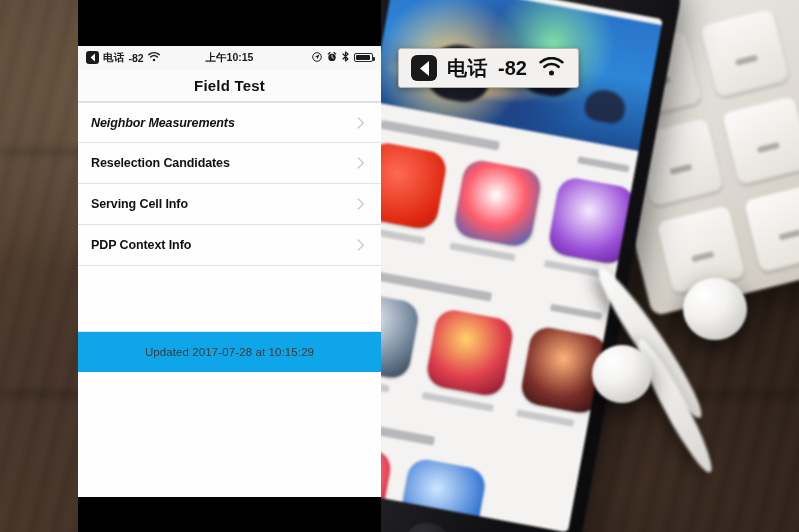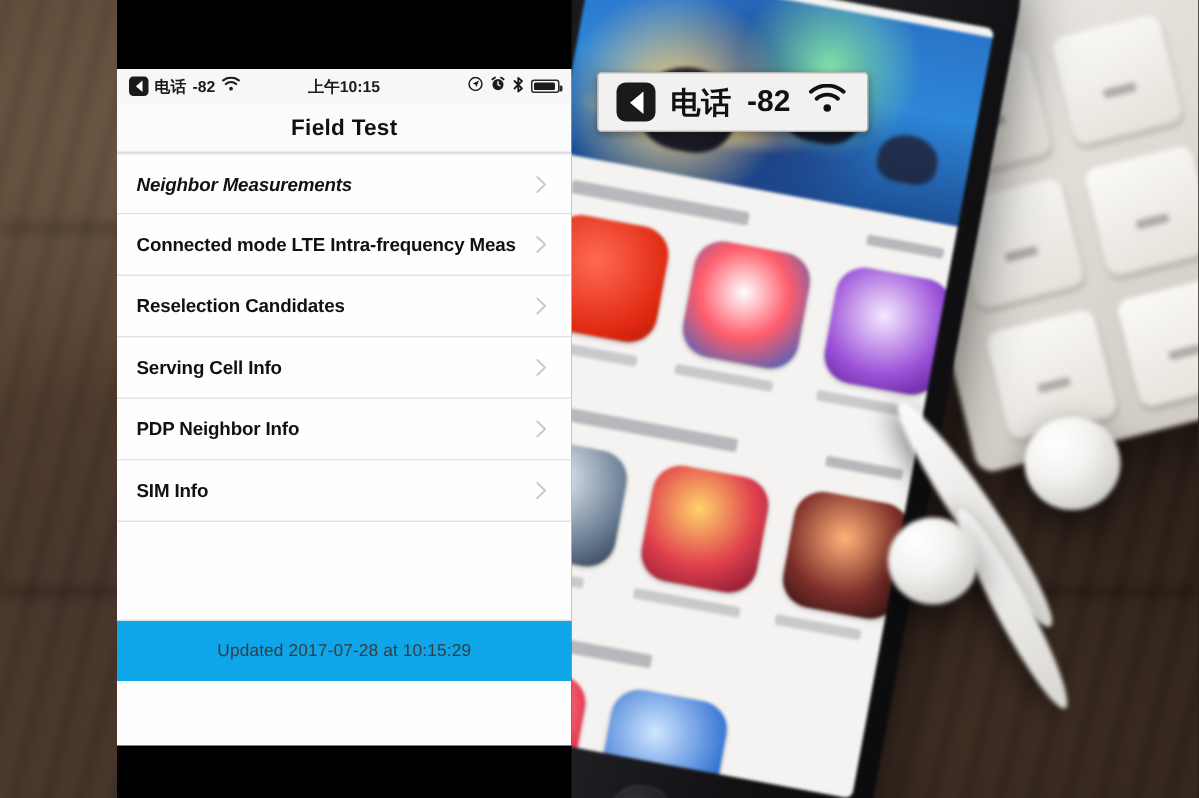--- a/index.html
+++ b/index.html
@@ -339,28 +339,20 @@
 
       <div class="row">
         <span class="label">Neighbor Measurements</span>
         <span class="chev">
           <svg width="8" height="12" viewBox="0 0 8 12">
               <path d="M1.2 1 L6.4 6 L1.2 11" stroke="#8a8a8a" stroke-width="1.3" fill="none" stroke-linecap="round" stroke-linejoin="round"></path>
             </svg>
         </span>
       </div>
 
-      <div class="row">
-        <span class="label">Connected mode LTE Intra-frequency Meas</span>
-        <span class="chev">
-          <svg width="8" height="12" viewBox="0 0 8 12">
-              <path d="M1.2 1 L6.4 6 L1.2 11" stroke="#8a8a8a" stroke-width="1.3" fill="none" stroke-linecap="round" stroke-linejoin="round"></path>
-            </svg>
-        </span>
-      </div>
 
       <div class="row">
         <span class="label">Reselection Candidates</span>
         <span class="chev">
           <svg width="8" height="12" viewBox="0 0 8 12">
               <path d="M1.2 1 L6.4 6 L1.2 11" stroke="#8a8a8a" stroke-width="1.3" fill="none" stroke-linecap="round" stroke-linejoin="round"></path>
             </svg>
         </span>
       </div>
 
@@ -368,36 +360,28 @@
         <span class="label">Serving Cell Info</span>
         <span class="chev">
           <svg width="8" height="12" viewBox="0 0 8 12">
               <path d="M1.2 1 L6.4 6 L1.2 11" stroke="#8a8a8a" stroke-width="1.3" fill="none" stroke-linecap="round" stroke-linejoin="round"></path>
             </svg>
         </span>
       </div>
 
 
       <div class="row">
-        <span class="label">PDP Neighbor Info</span>
+        <span class="label">PDP Context Info</span>
         <span class="chev">
           <svg width="8" height="12" viewBox="0 0 8 12">
               <path d="M1.2 1 L6.4 6 L1.2 11" stroke="#8a8a8a" stroke-width="1.3" fill="none" stroke-linecap="round" stroke-linejoin="round"></path>
             </svg>
         </span>
       </div>
 
-      <div class="row">
-        <span class="label">SIM Info</span>
-        <span class="chev">
-          <svg width="8" height="12" viewBox="0 0 8 12">
-              <path d="M1.2 1 L6.4 6 L1.2 11" stroke="#8a8a8a" stroke-width="1.3" fill="none" stroke-linecap="round" stroke-linejoin="round"></path>
-            </svg>
-        </span>
-      </div>
 
       <div class="spacer"></div>
     </div>
 
     <div class="footer">
       <span class="ftxt">Updated 2017-07-28 at 10:15:29</span>
     </div>
   </div>
 </div>
 

